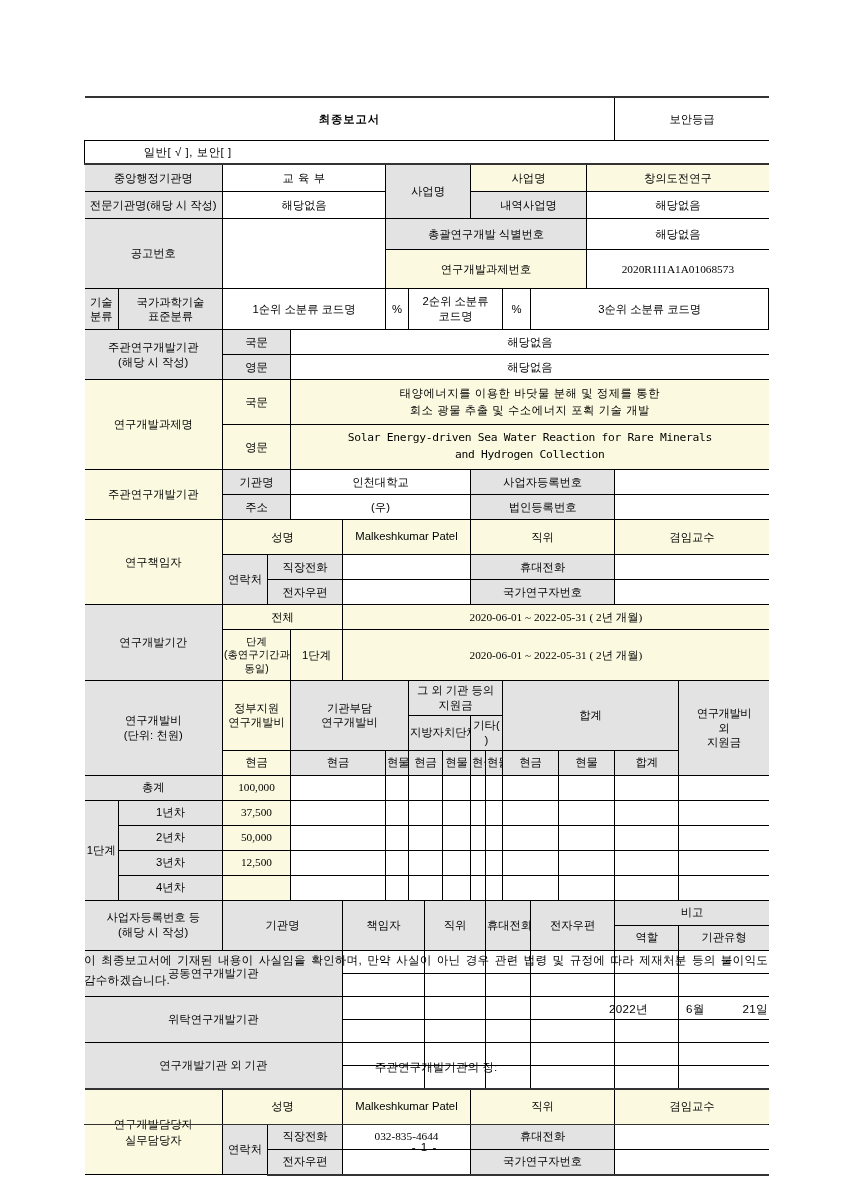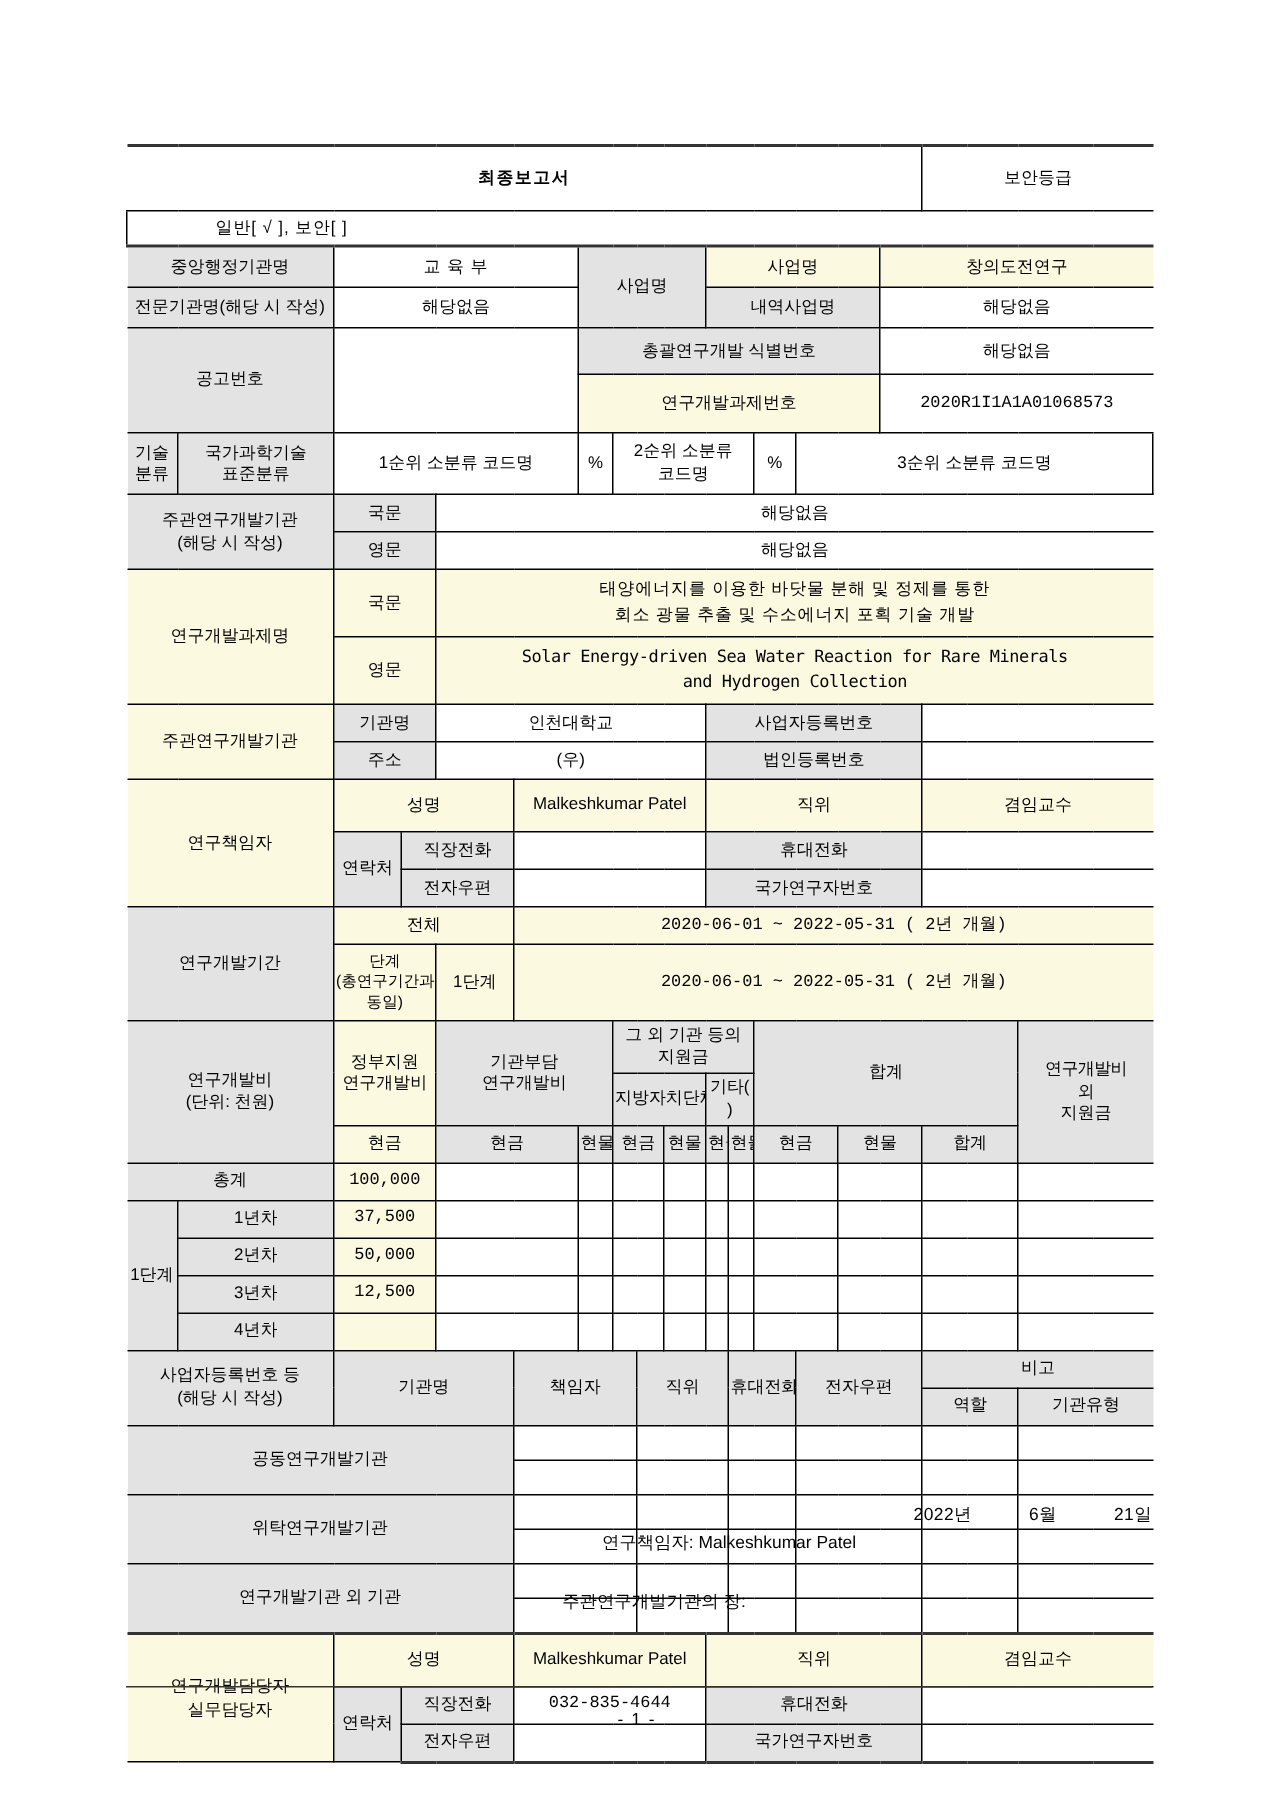--- a/index.html
+++ b/index.html
@@ -67,21 +67,21 @@
   .h30 { height: 30px; }
   .h34 { height: 34px; }
   .h36 { height: 36px; }
   .h40 { height: 40px; }
   .h46 { height: 46px; }
 
   .sp { letter-spacing: 0.6px; }
   .left-pad { text-align: left; padding-left: 4px; }
   .small { font-size: 10.2px; }
   .engtitle { font-family: "DejaVu Sans Mono", "Liberation Mono", monospace; font-size: 11px; letter-spacing: -0.3px; }
-  .num { font-family: Liberation Mono, monospace; font-size: 11.6px; }
+  .num { font-family: Liberation Serif, serif; font-size: 11.6px; }
   .overflow-line {
     white-space: nowrap;
     font-size: 11.3px;
     letter-spacing: -0.4px;
     display: block;
     margin-left: -4px;
     margin-right: -4px;
   }
 
   
@@ -506,26 +506,26 @@
         <td class="gray h20 thick-bot" colspan="2">전자우편</td>
         <td class="white h20 thick-bot" colspan="6"></td>
         <td class="gray h20 thick-bot" colspan="6">국가연구자번호</td>
         <td class="white h20 thick-bot noright" colspan="4"></td>
       </tr>
 
     </tbody>
       </table>
   </div>
 
+  <div class="statement">이 최종보고서에 기재된 내용이 사실임을 확인하며, 만약 사실이 아닌 경우 관련 법령 및 규정에 따라 제재처분 등의 불이익도 감수하겠습니다.</div>
 
   <div class="sign-date">
     <span>2022년</span><span class="gapw"></span><span>6월</span><span class="gapw"></span><span>21일</span>
   </div>
 
-  <div class="sign-pi">연구책임자: Malkeshkumar Patel</div>
 
   <div class="sign-org">주관연구개발기관의  장:</div>
 
   <div class="footer-rule"></div>
 
   <div class="page-num">- 1 -</div>
 
 </div>
 
 </body></html>

